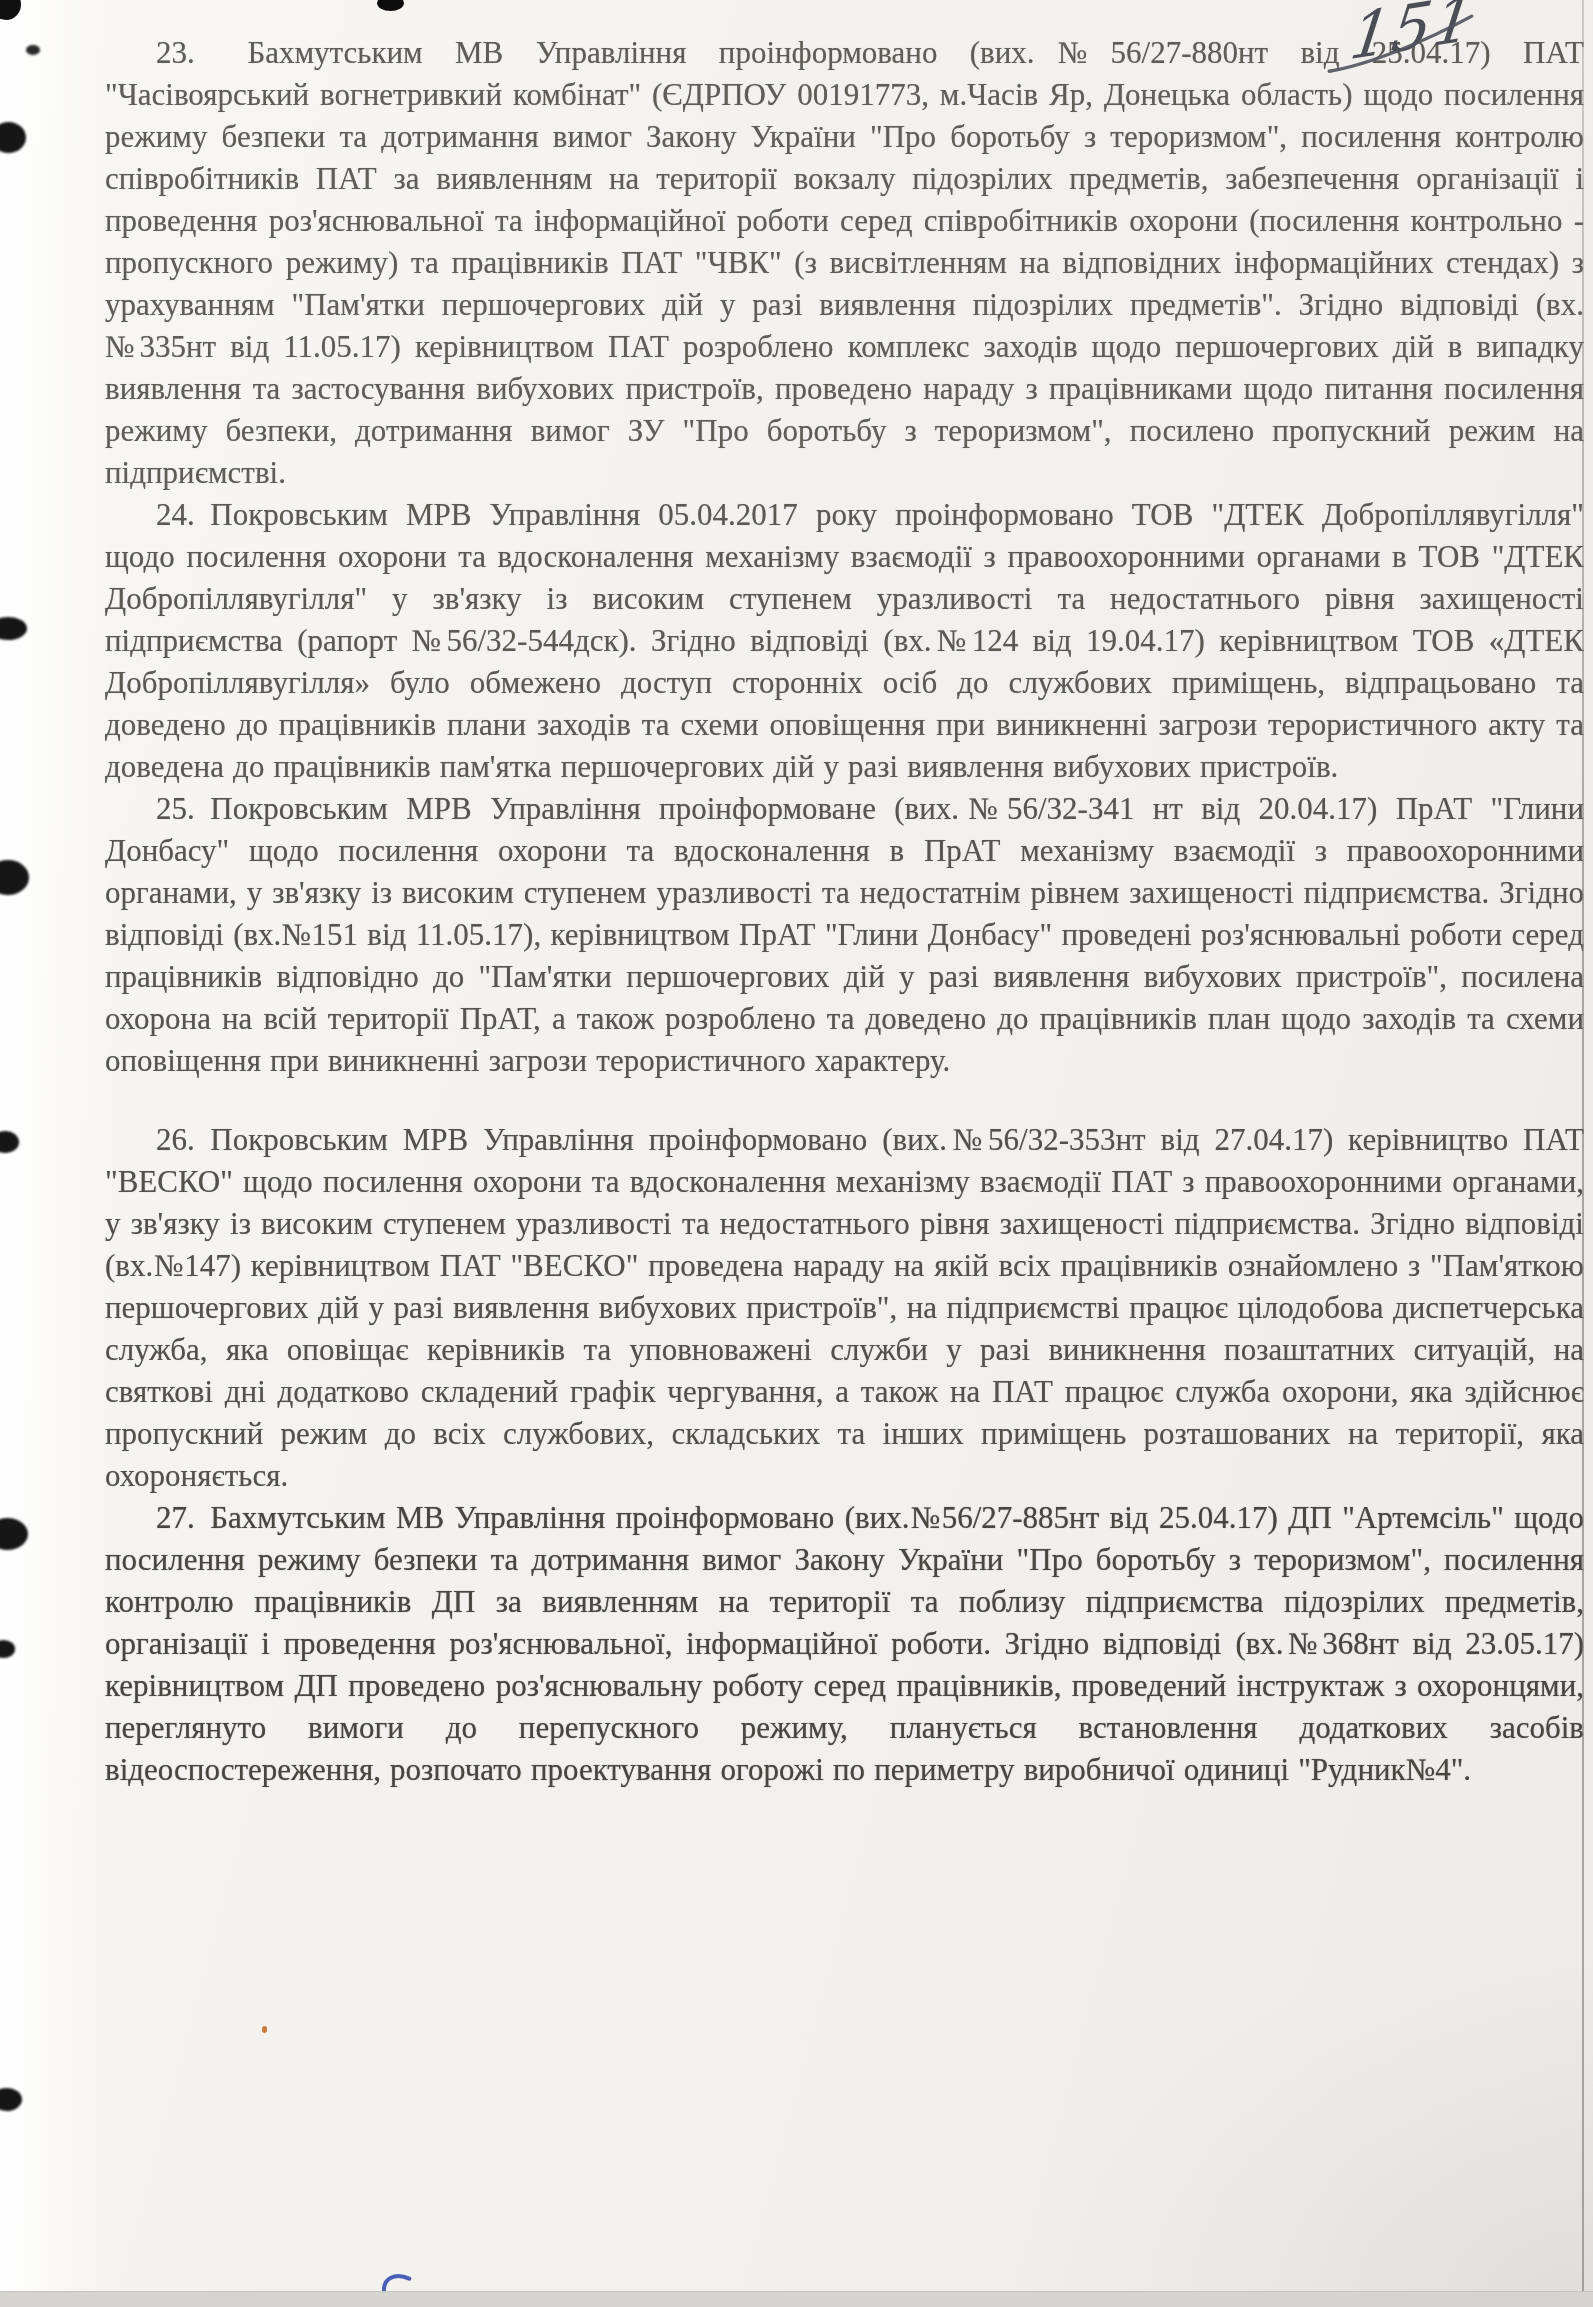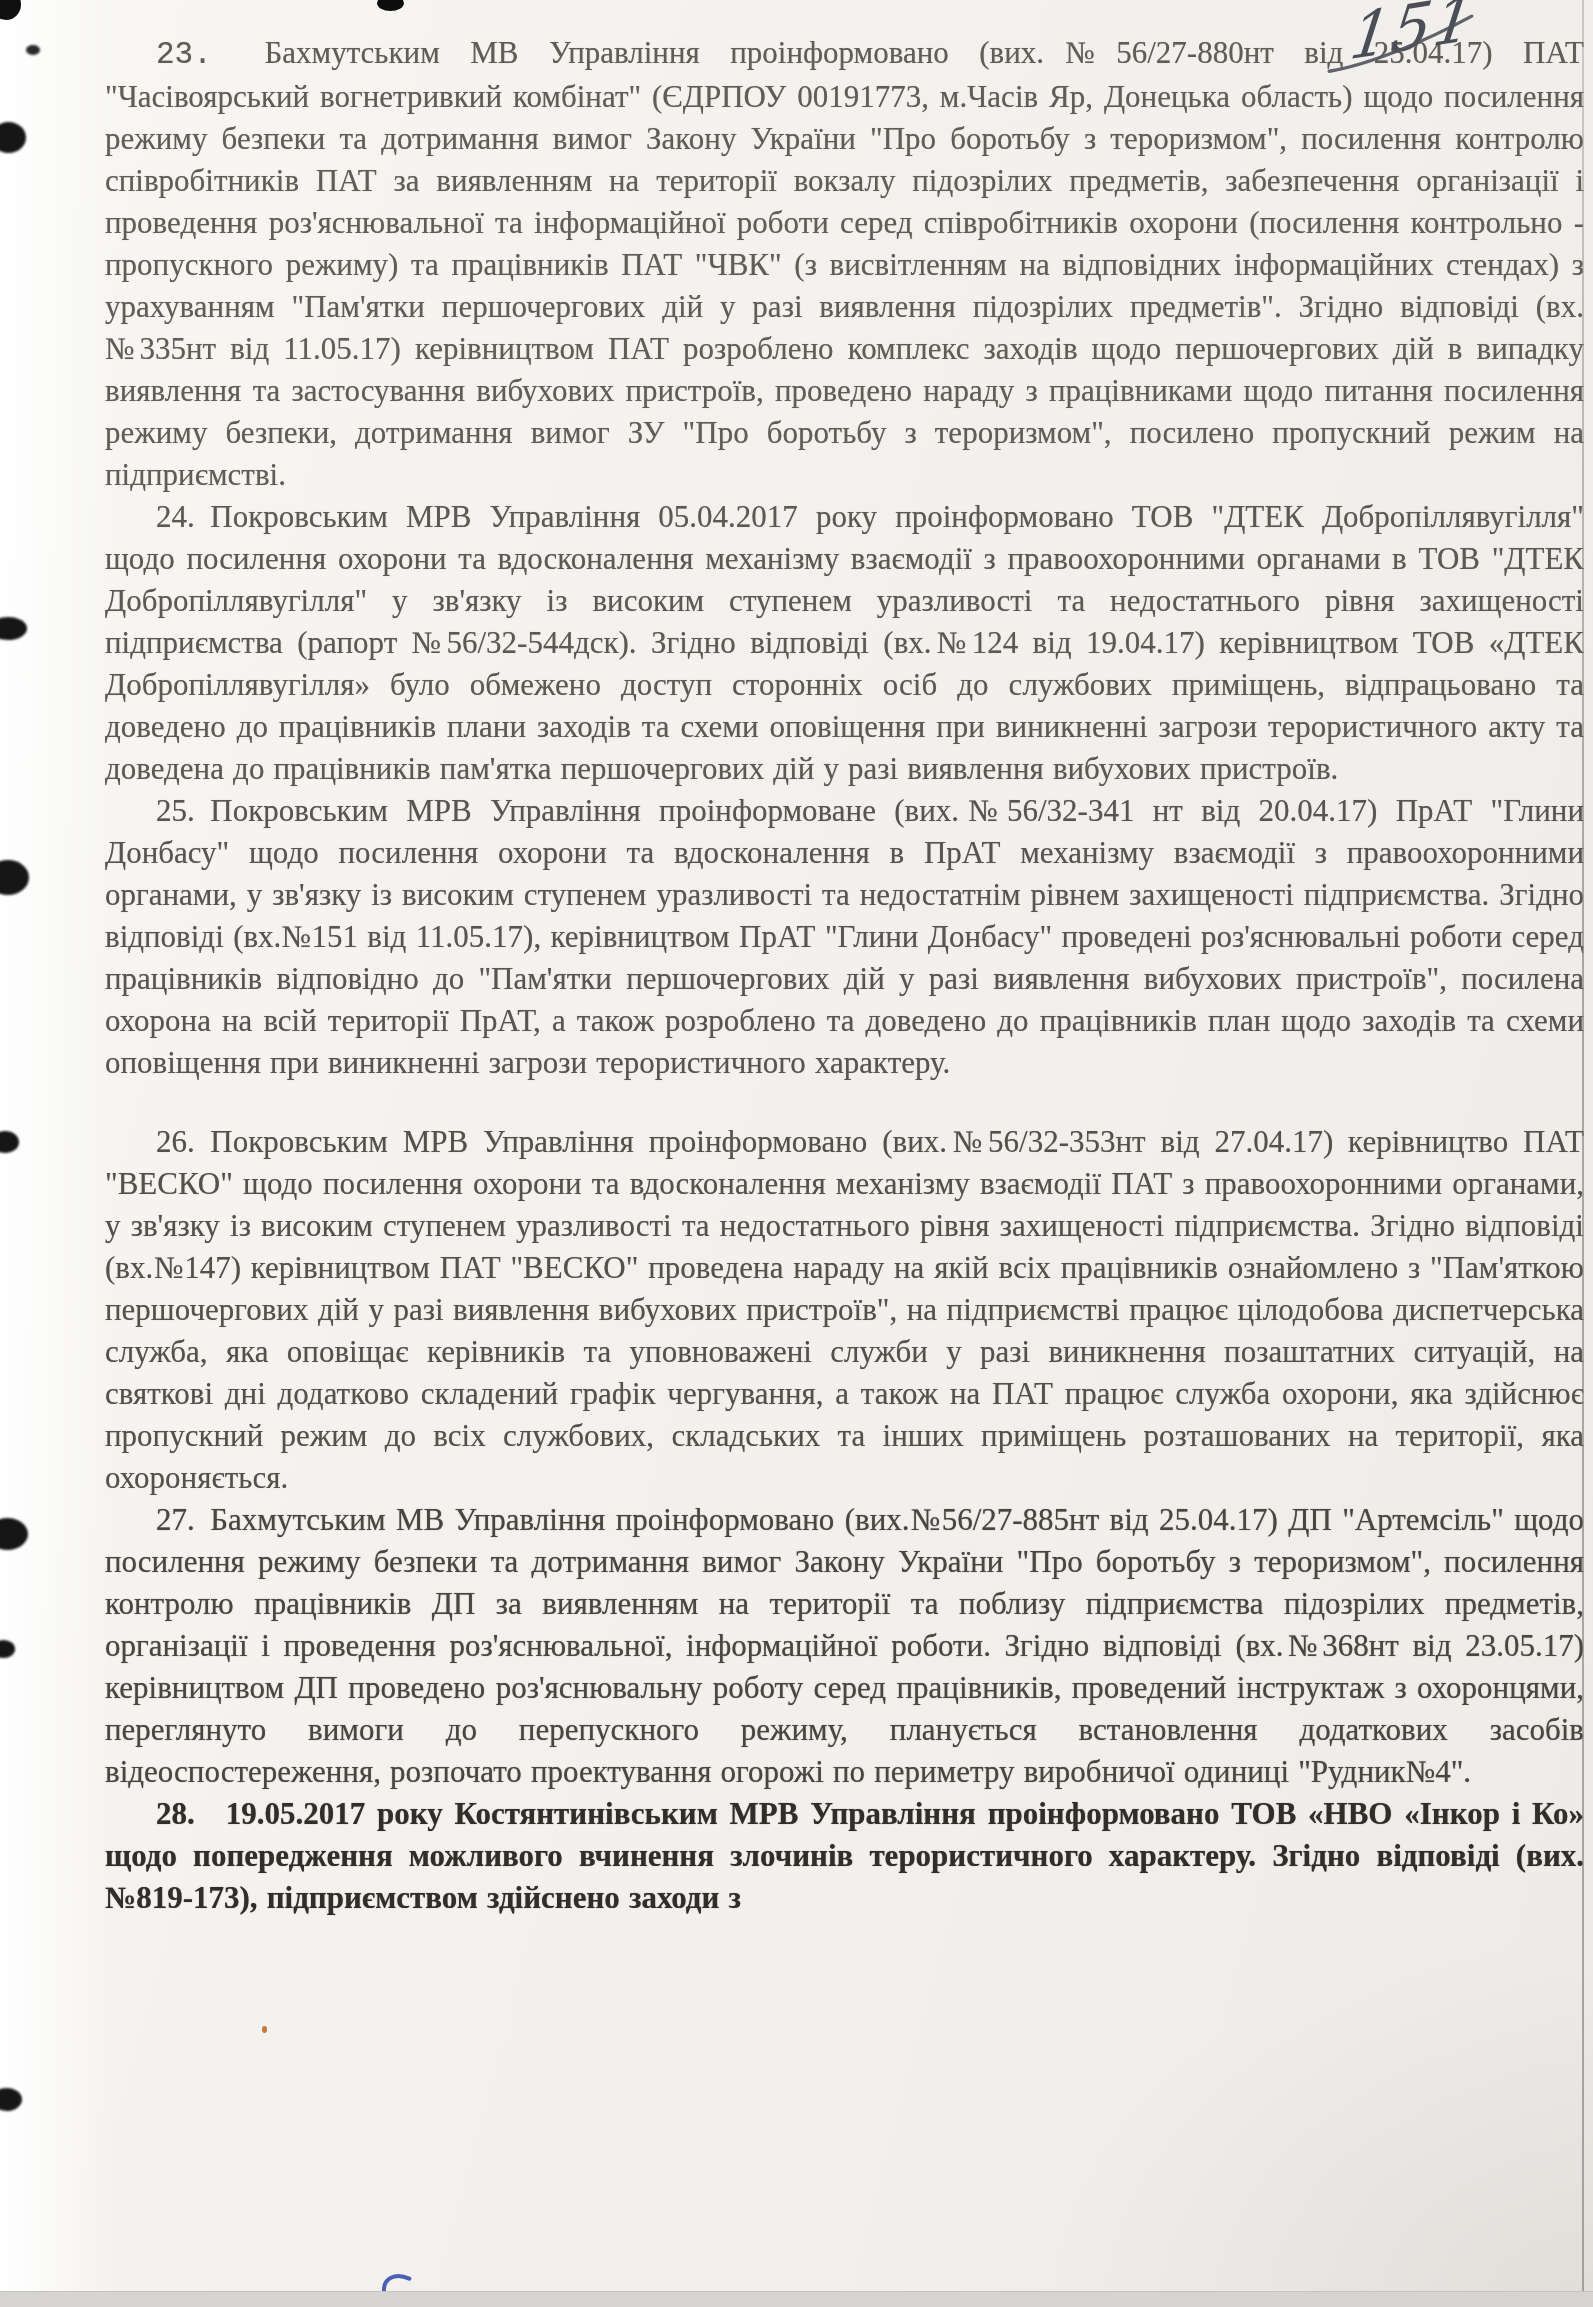--- a/index.html
+++ b/index.html
@@ -14,21 +14,21 @@
     font-family:"Liberation Serif", serif;
   }
   .textblock{
     position:absolute; left:105px; top:32px; width:1479px;
     font-size:31px; line-height:42px; word-spacing:1.4px;
     color:#5b5852;
     text-shadow:0 0 0.7px rgba(92,88,80,.55);
   }
   .para{margin:0; text-align:justify; text-indent:51px;}
   .pnum{margin-right:.5em;}
-  .gap-wide .pnum{margin-right:1.7em;font-family:Liberation Mono, monospace;}
+  .gap-wide .pnum{margin-right:1.7em;}
   .gap-med .pnum{margin-right:1.0em;}
   .p23{color:#605d56;}
   .p24{color:#5c5953;}
   .p25{color:#585550;}
   .p26{color:#54514b;margin-top:37px;}
   .p27{color:#48463f; text-shadow:0 0 1px rgba(70,66,60,.7);}
   .p28{color:#302e29; font-weight:bold; text-shadow:0 0 1px rgba(45,43,38,.6);}
 
   
   .hole{position:absolute; background:#161616; border-radius:50%; filter:blur(0.8px);}
@@ -51,21 +51,20 @@
 <body>
 
 <div class="scan">
 
   <div class="textblock">
     <p class="para p23 gap-wide"><span class="pnum">23.</span><span>Бахмутським МВ Управління проінформовано (вих.№56/27-880нт від 25.04.17) ПАТ "Часівоярський вогнетривкий комбінат" (ЄДРПОУ 00191773, м.Часів Яр, Донецька область) щодо посилення режиму безпеки та дотримання вимог Закону України "Про боротьбу з тероризмом", посилення контролю співробітників ПАТ за виявленням на території вокзалу підозрілих предметів, забезпечення організації і проведення роз'яснювальної та інформаційної роботи серед співробітників охорони (посилення контрольно - пропускного режиму) та працівників ПАТ "ЧВК" (з висвітленням на відповідних інформаційних стендах) з урахуванням "Пам'ятки першочергових дій у разі виявлення підозрілих предметів". Згідно відповіді (вх.№335нт від 11.05.17) керівництвом ПАТ розроблено комплекс заходів щодо першочергових дій в випадку виявлення та застосування вибухових пристроїв, проведено нараду з працівниками щодо питання посилення режиму безпеки, дотримання вимог ЗУ "Про боротьбу з тероризмом", посилено пропускний режим на підприємстві.</span></p>
     <p class="para p24"><span class="pnum">24.</span><span>Покровським МРВ Управління 05.04.2017 року проінформовано ТОВ "ДТЕК Добропіллявугілля" щодо посилення охорони та вдосконалення механізму взаємодії з правоохоронними органами в ТОВ "ДТЕК Добропіллявугілля" у зв'язку із високим ступенем уразливості та недостатнього рівня захищеності підприємства (рапорт №56/32-544дск). Згідно відповіді (вх.№124 від 19.04.17) керівництвом ТОВ «ДТЕК Добропіллявугілля» було обмежено доступ сторонніх осіб до службових приміщень, відпрацьовано та доведено до працівників плани заходів та схеми оповіщення при виникненні загрози терористичного акту та доведена до працівників пам'ятка першочергових дій у разі виявлення вибухових пристроїв.</span></p>
     <p class="para p25"><span class="pnum">25.</span><span>Покровським МРВ Управління проінформоване (вих.№56/32-341 нт від 20.04.17) ПрАТ "Глини Донбасу" щодо посилення охорони та вдосконалення в ПрАТ механізму взаємодії з правоохоронними органами, у зв'язку із високим ступенем уразливості та недостатнім рівнем захищеності підприємства. Згідно відповіді (вх.№151 від 11.05.17), керівництвом ПрАТ "Глини Донбасу" проведені роз'яснювальні роботи серед працівників відповідно до "Пам'ятки першочергових дій у разі виявлення вибухових пристроїв", посилена охорона на всій території ПрАТ, а також розроблено та доведено до працівників план щодо заходів та схеми оповіщення при виникненні загрози терористичного характеру.</span></p>
     <p class="para p26"><span class="pnum">26.</span><span>Покровським МРВ Управління проінформовано (вих.№56/32-353нт від 27.04.17) керівництво ПАТ "ВЕСКО" щодо посилення охорони та вдосконалення механізму взаємодії ПАТ з правоохоронними органами, у зв'язку із високим ступенем уразливості та недостатнього рівня захищеності підприємства. Згідно відповіді (вх.№147) керівництвом ПАТ "ВЕСКО" проведена нараду на якій всіх працівників ознайомлено з "Пам'яткою першочергових дій у разі виявлення вибухових пристроїв", на підприємстві працює цілодобова диспетчерська служба, яка оповіщає керівників та уповноважені служби у разі виникнення позаштатних ситуацій, на святкові дні додатково складений графік чергування, а також на ПАТ працює служба охорони, яка здійснює пропускний режим до всіх службових, складських та інших приміщень розташованих на території, яка охороняється.</span></p>
     <p class="para p27"><span class="pnum">27.</span><span>Бахмутським МВ Управління проінформовано (вих.№56/27-885нт від 25.04.17) ДП "Артемсіль" щодо посилення режиму безпеки та дотримання вимог Закону України "Про боротьбу з тероризмом", посилення контролю працівників ДП за виявленням на території та поблизу підприємства підозрілих предметів, організації і проведення роз'яснювальної, інформаційної роботи. Згідно відповіді (вх.№368нт від 23.05.17) керівництвом ДП проведено роз'яснювальну роботу серед працівників, проведений інструктаж з охоронцями, переглянуто вимоги до перепускного режиму, планується встановлення додаткових засобів відеоспостереження, розпочато проектування огорожі по периметру виробничої одиниці "Рудник№4".</span></p>
-    <p class="para p28 gap-med"><span class="pnum">28.</span><span>19.05.2017 року Костянтинівським МРВ Управління проінформовано ТОВ «НВО «Інкор і Ко» щодо попередження можливого вчинення злочинів терористичного характеру. Згідно відповіді (вих. №819-173), підприємством здійснено заходи з</span></p>
   </div>
 
   <div class="hw-number">
     <svg width="155" height="78" viewBox="0 0 230 116">
       <g transform="translate(34,88) rotate(-9) skewX(-17)" fill="#4b4d57">
         <text font-family="DejaVu Serif, serif" font-style="italic" font-size="92" style="letter-spacing:4px;">151</text>
       </g>
       <path d="M 6 106 C 66 96, 148 62, 218 24" fill="none" stroke="#51535e" stroke-width="5" stroke-linecap="round" opacity="0.9"></path>
     </svg>
   </div>

